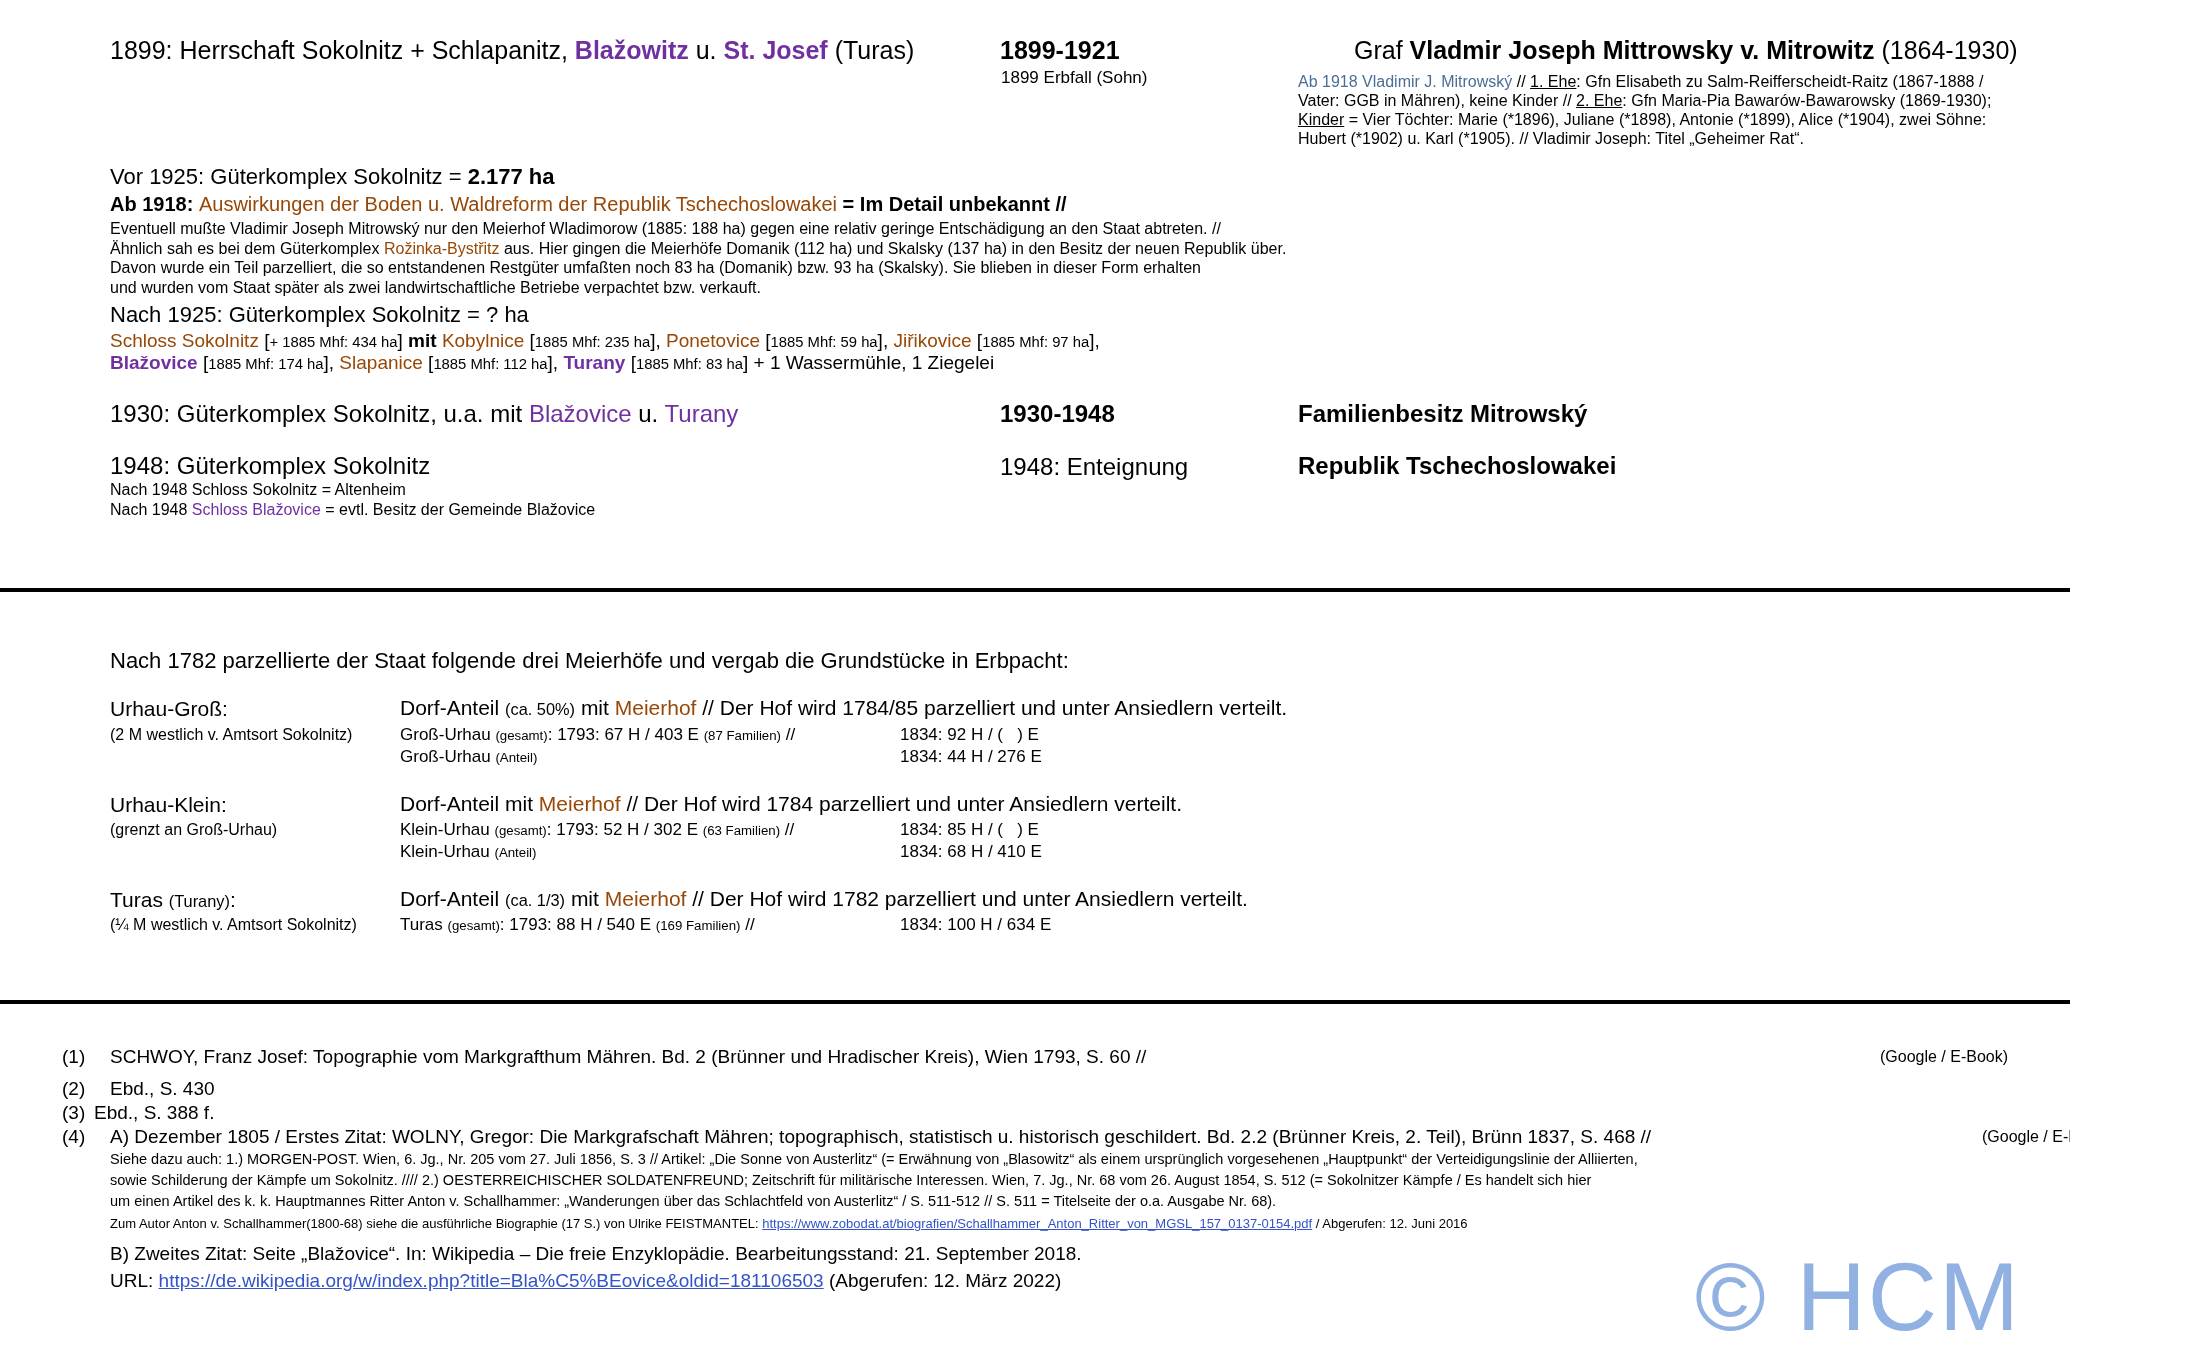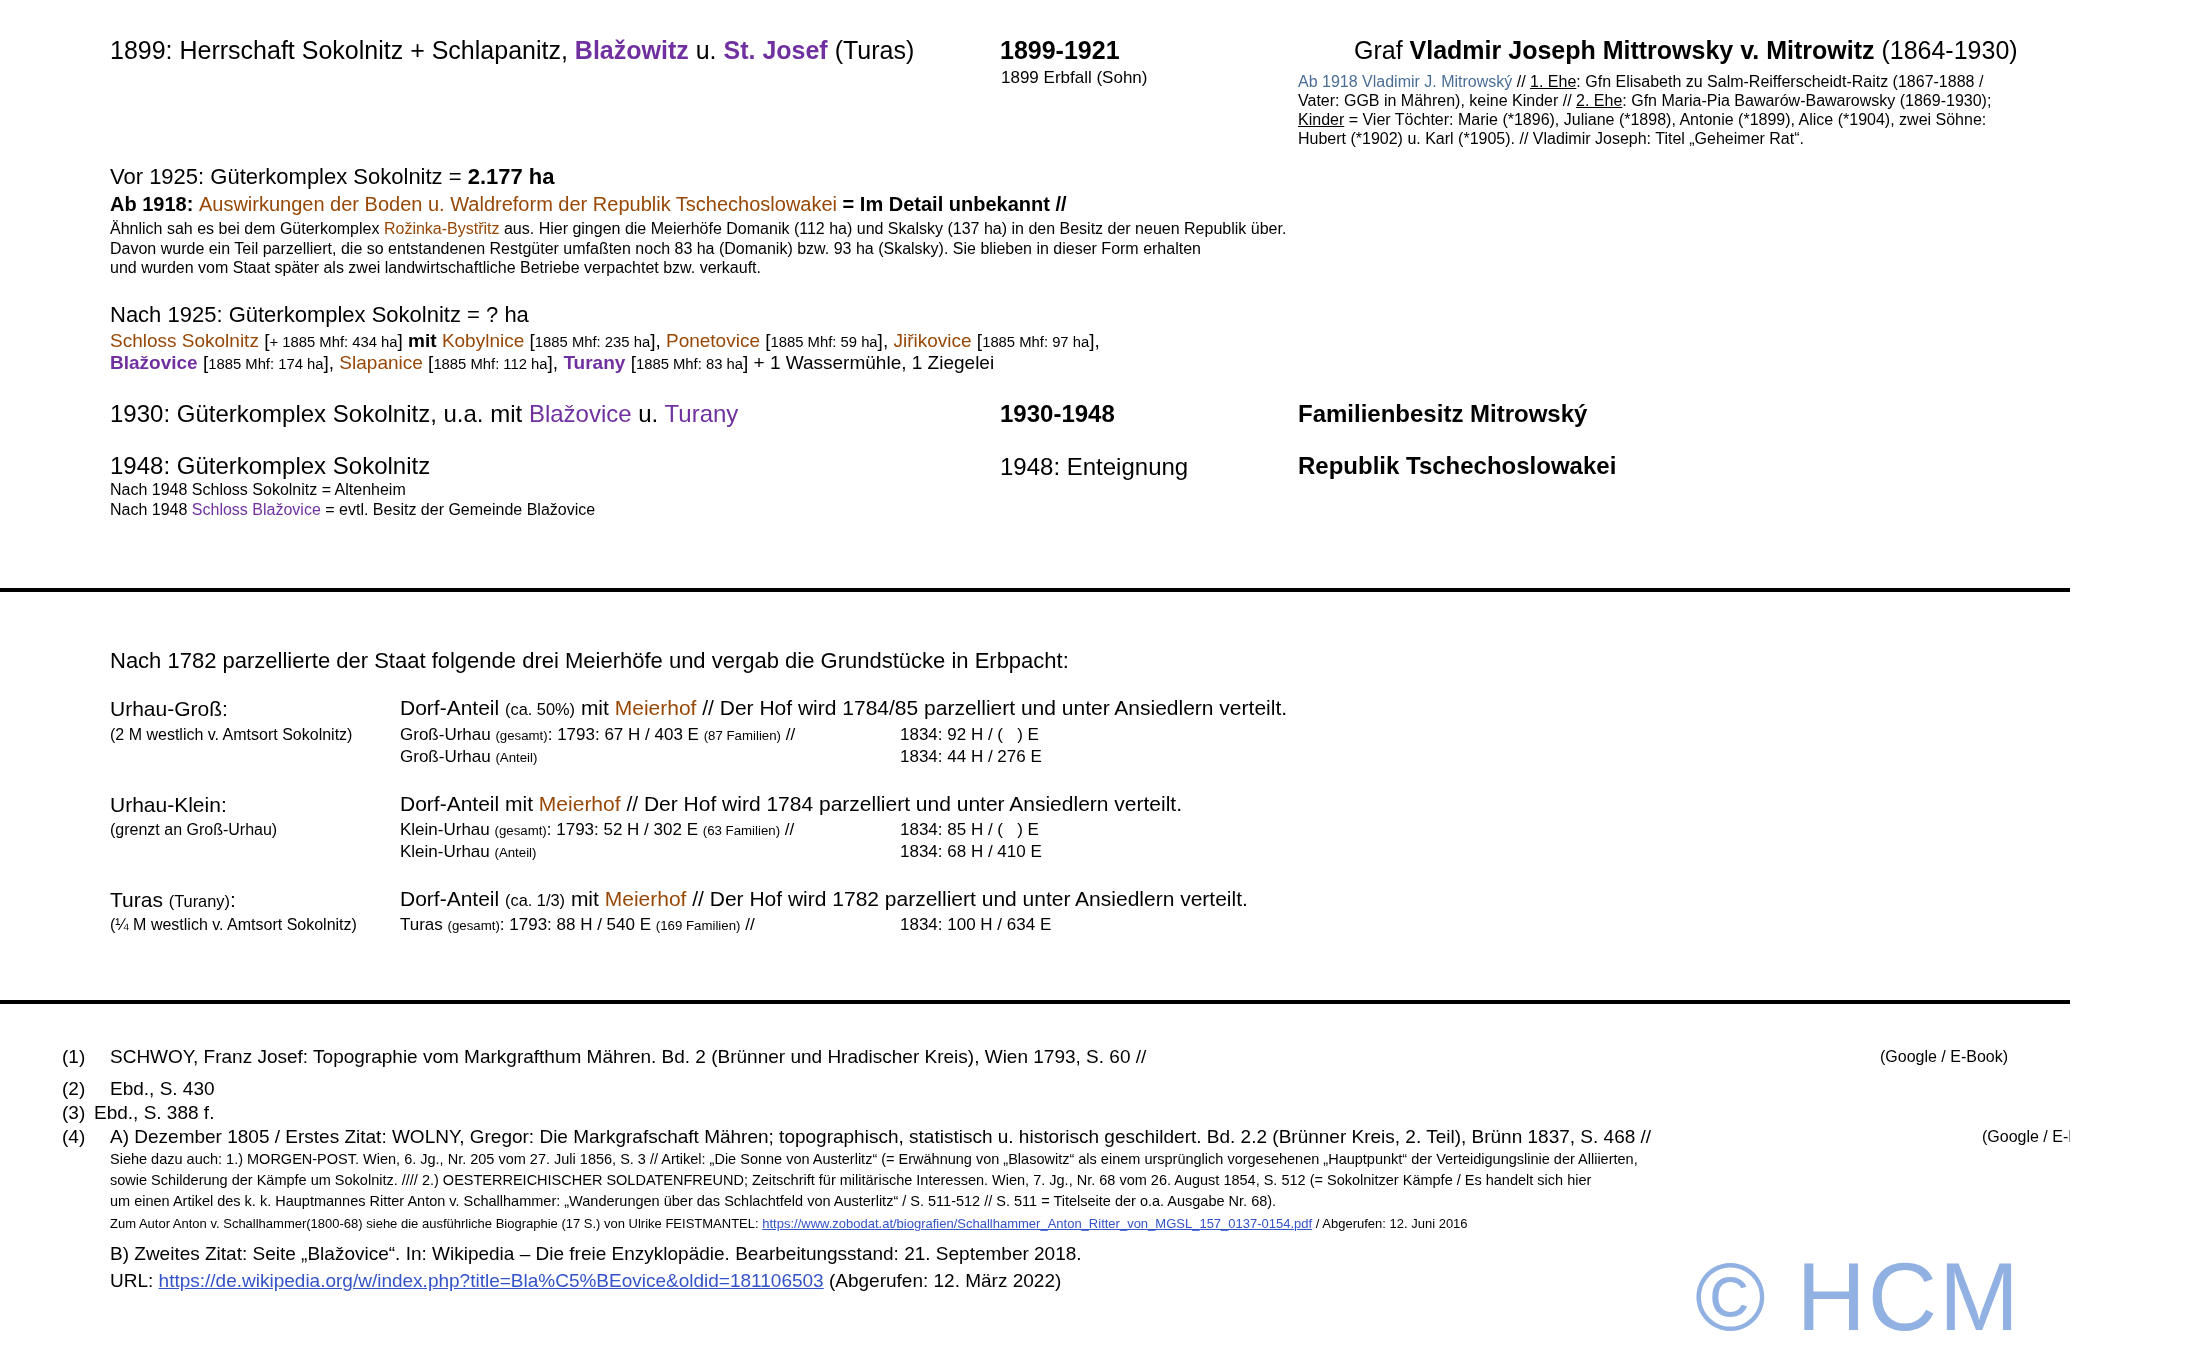--- a/index.html
+++ b/index.html
@@ -44,20 +44,21 @@
     <div><span>Vater: GGB in Mähren), keine Kinder // </span><span class="u">2. Ehe</span><span>: Gfn Maria-Pia Bawarów-Bawarowsky (1869-1930);</span></div>
     <div><span class="u">Kinder</span><span> = Vier Töchter: Marie (*1896), Juliane (*1898), Antonie (*1899), Alice (*1904), zwei Söhne:</span></div>
     <div><span>Hubert (*1902) u. Karl (*1905). // Vladimir Joseph: Titel „Geheimer Rat“.</span></div>
   </div>
   <div class="abs ref" style="left:2085px;top:28px;margin-top:11px;">(34)</div>
 
   <div class="abs fs22" style="left:110px;top:164px;"><span>Vor 1925: Güterkomplex Sokolnitz = </span><span class="b">2.177 ha</span></div>
   <div class="abs fs20" style="left:110px;top:193px;"><span class="b">Ab 1918: </span><span class="brown">Auswirkungen der Boden u. Waldreform der Republik Tschechoslowakei</span><span class="b"> = Im Detail unbekannt //</span></div>
   <div class="abs ref" style="left:2085px;top:192px;">(35)</div>
   <div class="abs fs16 lh195" style="left:110px;top:219px;">
+    <div>Eventuell mußte Vladimir Joseph Mitrowský nur den Meierhof Wladimorow (1885: 188 ha) gegen eine relativ geringe Entschädigung an den Staat abtreten. //</div>
     <div><span>Ähnlich sah es bei dem Güterkomplex </span><span class="brown">Rožinka-Bystřitz</span><span> aus. Hier gingen die Meierhöfe Domanik (112 ha) und Skalsky (137 ha) in den Besitz der neuen Republik über.</span></div>
     <div>Davon wurde ein Teil parzelliert, die so entstandenen Restgüter umfaßten noch 83 ha (Domanik) bzw. 93 ha (Skalsky). Sie blieben in dieser Form erhalten</div>
     <div>und wurden vom Staat später als zwei landwirtschaftliche Betriebe verpachtet bzw. verkauft.</div>
   </div>
 
   <div class="abs fs22" style="left:110px;top:302px;">Nach 1925: Güterkomplex Sokolnitz = ? ha</div>
   <div class="abs ref" style="left:2085px;top:304px;">(35)</div>
   <div class="abs fs19" style="left:110px;top:330px;"><span class="brown">Schloss Sokolnitz</span><span> [</span><span class="sm">+ 1885 Mhf: 434 ha</span><span>] </span><span class="b">mit</span><span> </span><span class="brown">Kobylnice</span><span> [</span><span class="sm">1885 Mhf: 235 ha</span><span>], </span><span class="brown">Ponetovice</span><span> [</span><span class="sm">1885 Mhf: 59 ha</span><span>], </span><span class="brown">Jiřikovice</span><span> [</span><span class="sm">1885 Mhf: 97 ha</span><span>],</span></div>
   <div class="abs fs19" style="left:110px;top:352px;"><span class="purple b">Blažovice</span><span> [</span><span class="sm">1885 Mhf: 174 ha</span><span>], </span><span class="brown">Slapanice</span><span> [</span><span class="sm">1885 Mhf: 112 ha</span><span>], </span><span class="purple b">Turany</span><span> [</span><span class="sm">1885 Mhf: 83 ha</span><span>] + 1 Wassermühle, 1 Ziegelei</span></div>
   <div class="abs ref" style="left:2085px;top:349px;">(35)</div>

